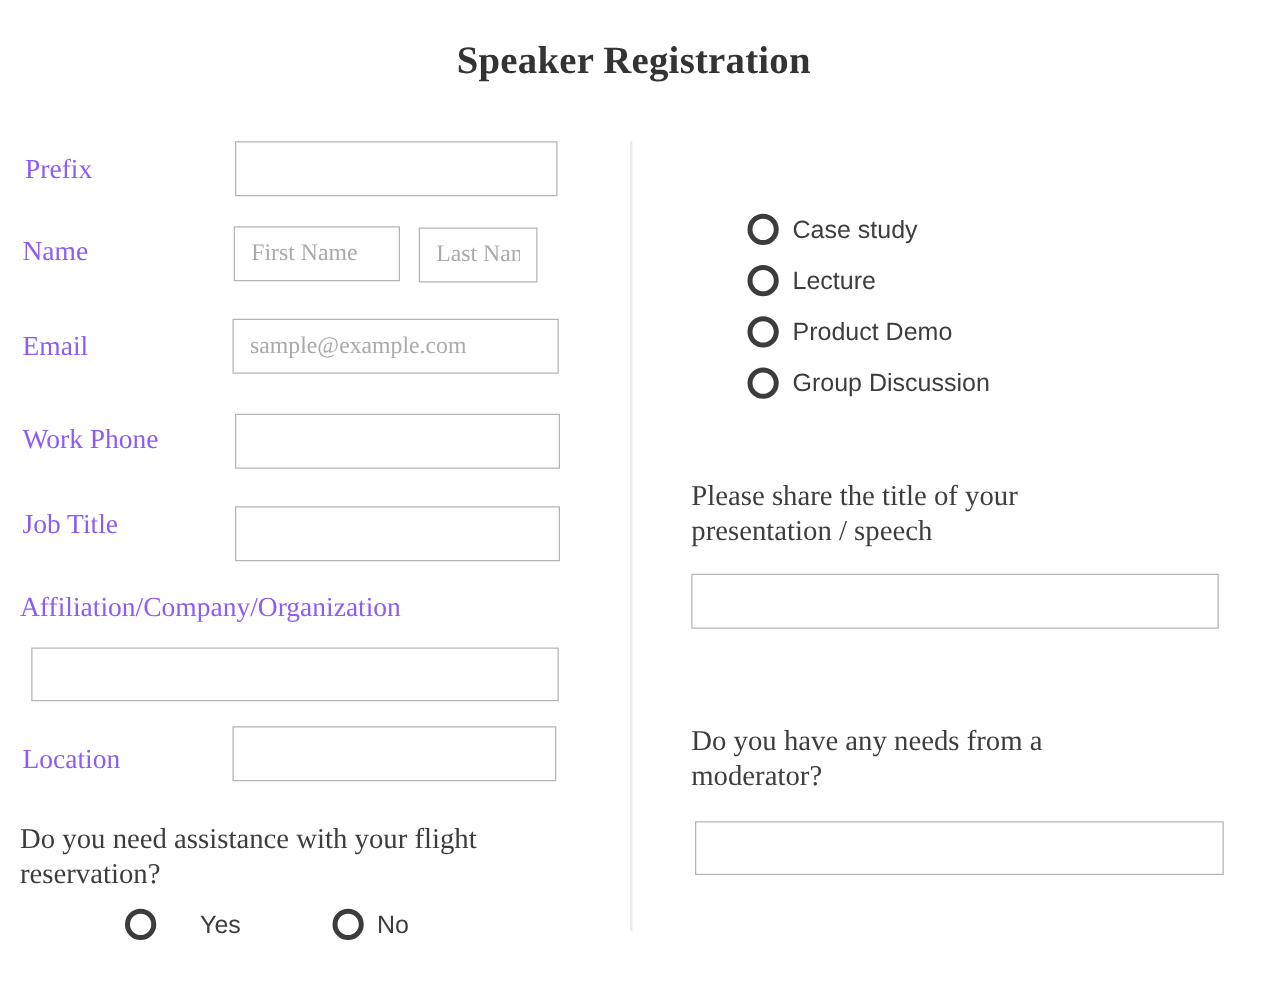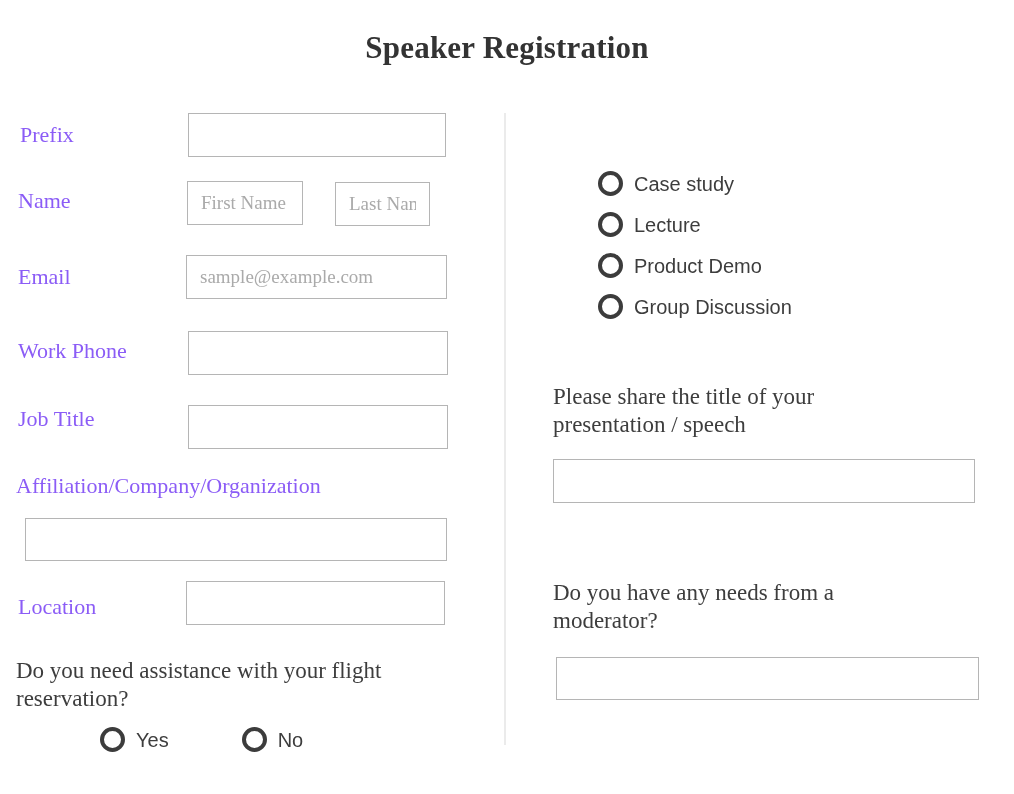--- a/index.html
+++ b/index.html
@@ -120,42 +120,42 @@
 <div class="form-title">Speaker Registration</div>
 
 <div class="divider"></div>
 
 <div class="col-left">
 
   <div class="field-label abs" style="left:20px; top:121px;">Prefix</div>
   <input class="txt" type="text" style="left: 188px; top: 113px; width: 258px; height: 44px;" placeholder="">
 
   <div class="field-label abs" style="left:18px; top:187px;">Name</div>
-  <input class="txt" type="text" style="left: 187px; top: 181px; width: 116px; height: 44px;" placeholder="First Name">
+  <input class="txt" type="text" style="left: 187px; top: 181px; width: 133px; height: 44px;" placeholder="First Name">
   <input class="txt" type="text" style="left: 335px; top: 182px; width: 95px; height: 44px;" placeholder="Last Name">
 
   <div class="field-label abs" style="left:18px; top:263px;">Email</div>
   <input class="txt" type="text" style="left: 186px; top: 255px; width: 261px; height: 44px;" placeholder="sample@example.com">
 
   <div class="field-label abs" style="left:18px; top:337px;">Work Phone</div>
   <input class="txt" type="text" style="left: 188px; top: 331px; width: 260px; height: 44px;" placeholder="">
 
   <div class="field-label abs" style="left:18px; top:405px;">Job Title</div>
   <input class="txt" type="text" style="left: 188px; top: 405px; width: 260px; height: 44px;" placeholder="">
 
   <div class="field-label abs" style="left:16px; top:472px; width:470px;">Affiliation/Company/Organization</div>
   <input class="txt" type="text" style="left: 25px; top: 518px; width: 422px; height: 43px;" placeholder="">
 
   <div class="field-label abs" style="left:18px; top:593px;">Location</div>
   <input class="txt" type="text" style="left: 186px; top: 581px; width: 259px; height: 44px;" placeholder="">
 
   <div class="question abs" style="left:16px; top:657px; width:400px;">Do you need assistance with your flight reservation?</div>
 
   <div class="radio-row" style="left:100px; top:727px;">
-    <label class="radio-opt" style="margin-right:73px;">
+    <label class="radio-opt" style="margin-right:73px;gap:24px;">
       <span class="radio-dot"></span>
       <span class="radio-text">Yes</span>
     </label>
     <label class="radio-opt">
       <span class="radio-dot"></span>
       <span class="radio-text">No</span>
     </label>
   </div>
 
 </div>

